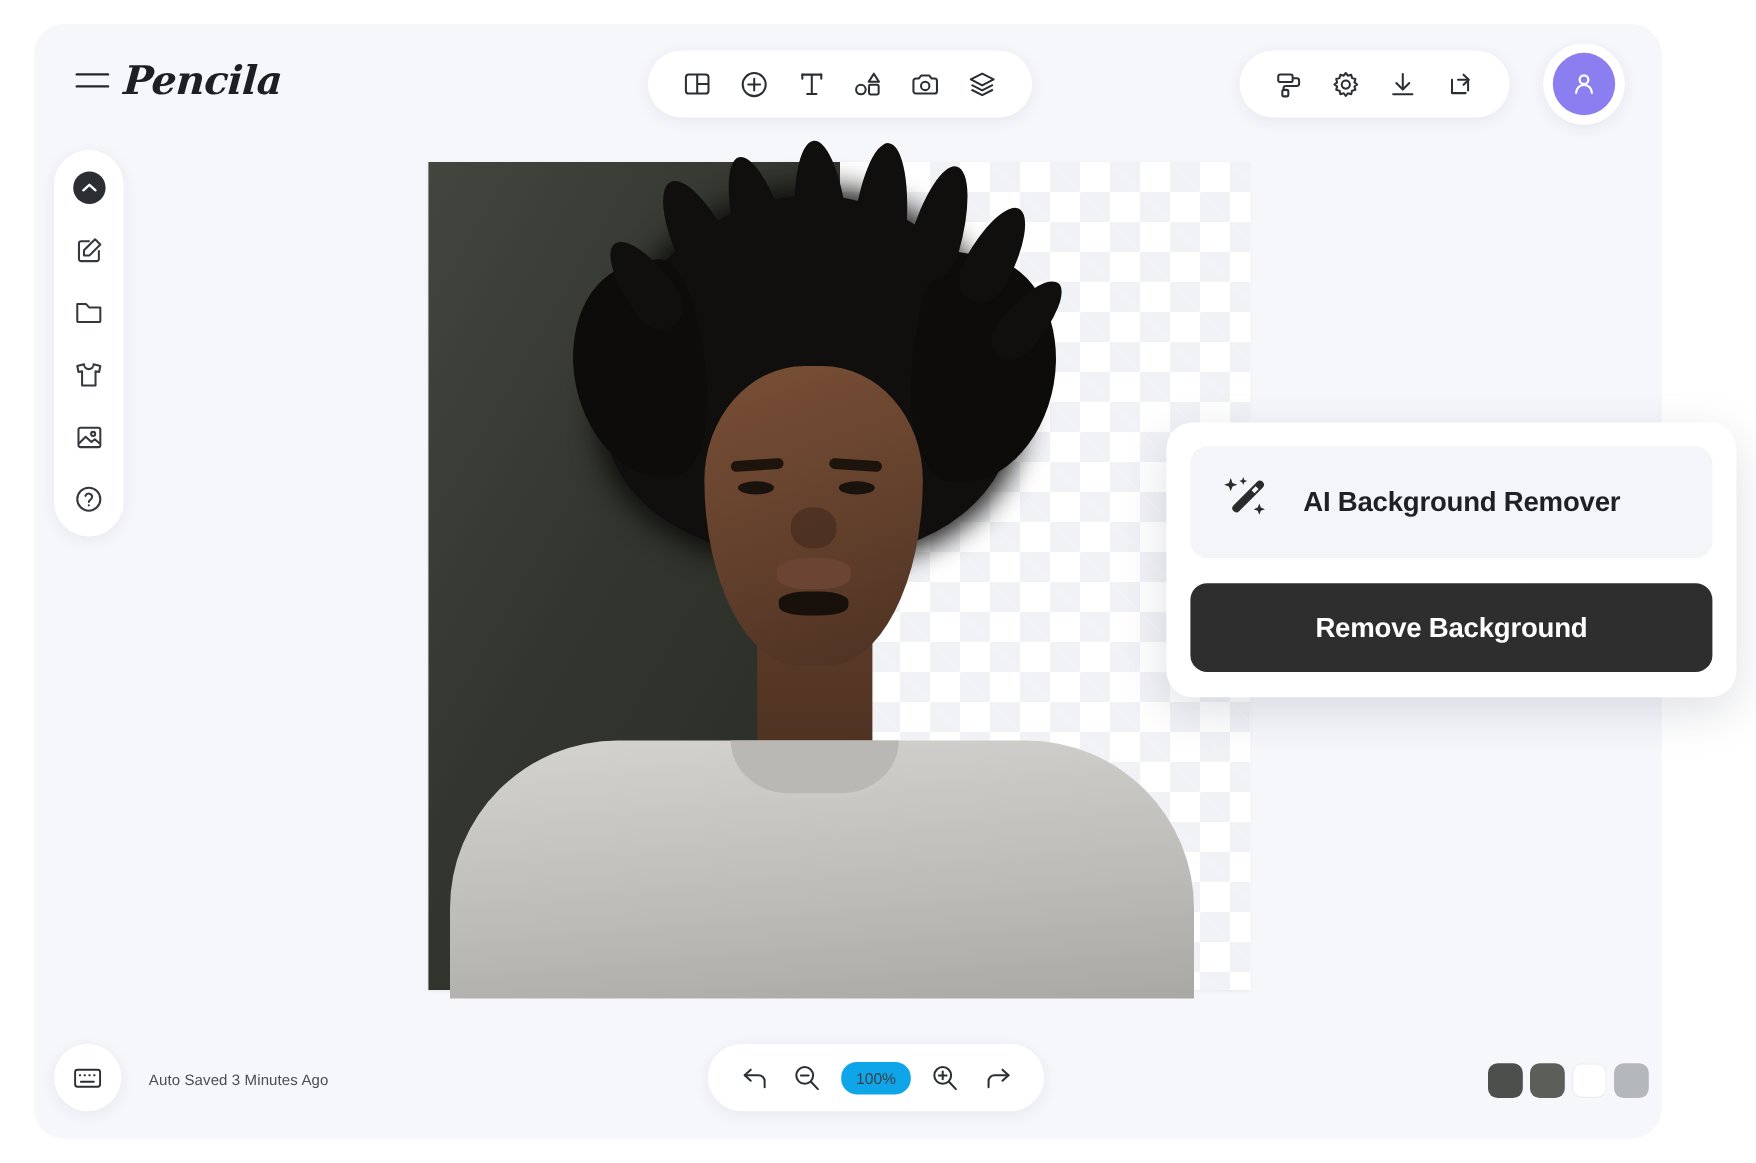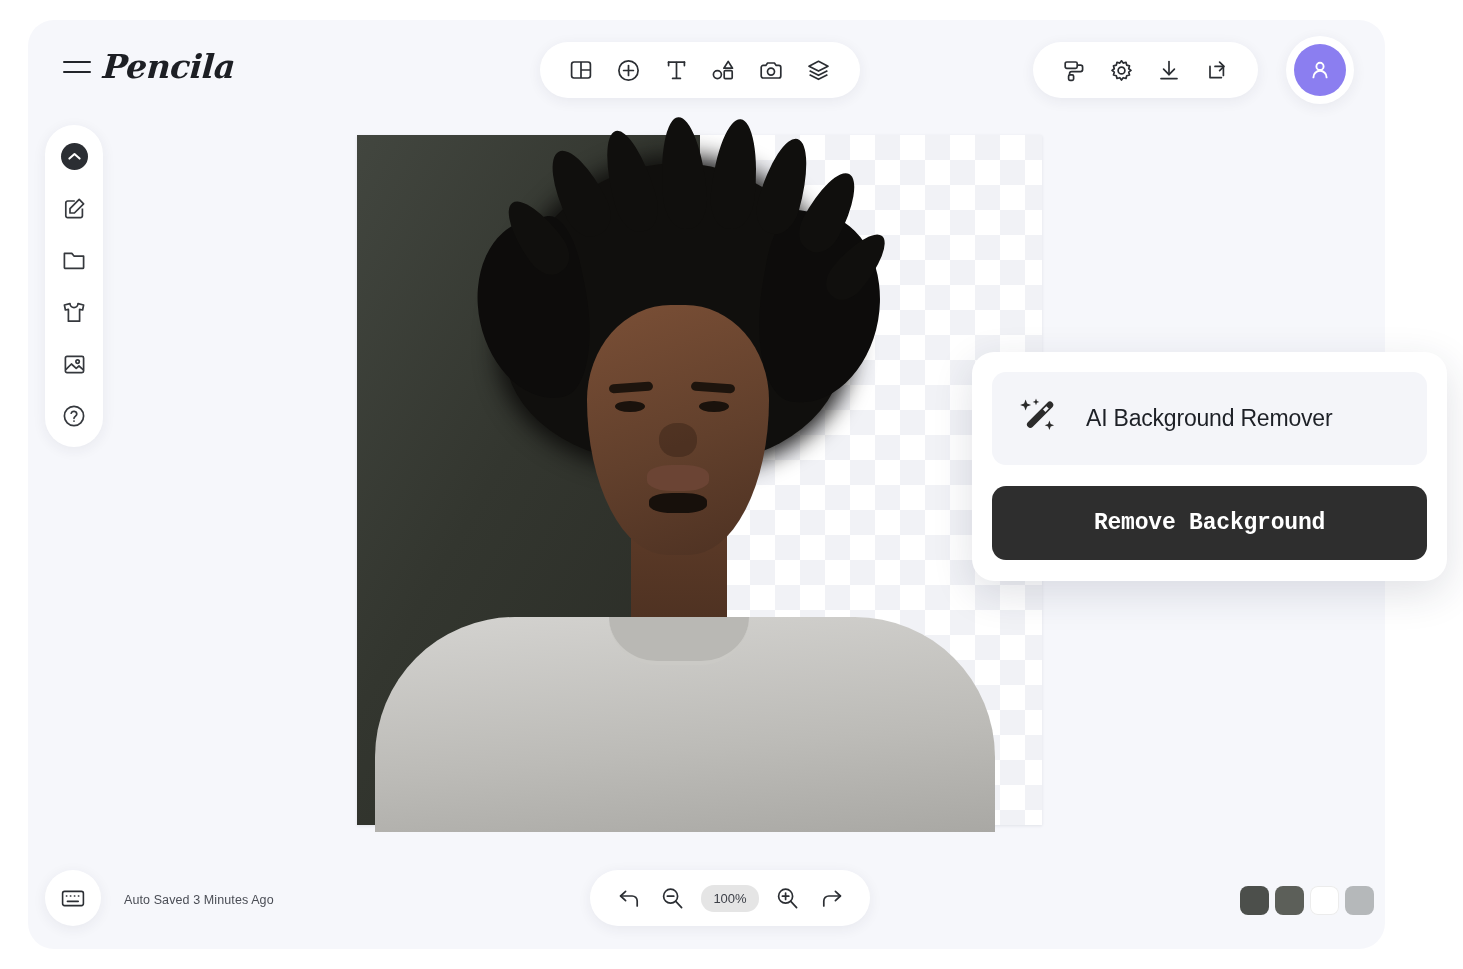--- a/index.html
+++ b/index.html
@@ -224,30 +224,30 @@
   }
   .panel-row {
     width: 100%; height: 93px;
     background: #f4f5f9;
     border-radius: 14px;
     display: flex; align-items: center;
     padding-left: 22px; gap: 24px;
     cursor: pointer;
   }
   .panel-title {
-    font-size: 23px; color: #1d2026; font-weight: 400;
+    font-size: 23px; color: #1d2026; font-weight: 700;
     letter-spacing: -0.2px;
   }
   .panel-btn {
     margin-top: 21px;
     width: 100%; height: 74px;
     background: #2e2e2e;
     border: none; border-radius: 14px;
     color: #ffffff;
-    font-family: Liberation Mono, monospace;
+    font-family: Liberation Sans, sans-serif;
     font-size: 23px; font-weight: 700;
     letter-spacing: -0.2px;
     cursor: pointer;
     text-align: center;
   }
 
   
   .autosave-btn {
     position: absolute; left: 17px; top: 850px;
     width: 56px; height: 56px; border-radius: 50%;
@@ -260,21 +260,21 @@
     position: absolute; left: 96px; top: 873px;
     font-size: 12.5px; color: #4a4d55; letter-spacing: 0.1px;
   }
   .zoom-bar {
     left: 562px; top: 850px;
     width: 280px; height: 56px;
     justify-content: space-between;
     padding: 0 24px;
   }
   .zoom-pct {
-    background: #e5e5e5;
+    background: #0ea5e9;
     border-radius: 13px;
     padding: 6px 12px;
     font-size: 13px; color: #3d4048;
     cursor: pointer;
   }
   .swatches {
     position: absolute; left: 1212px; top: 866px;
     display: flex; gap: 6px;
   }
   .swatch {

